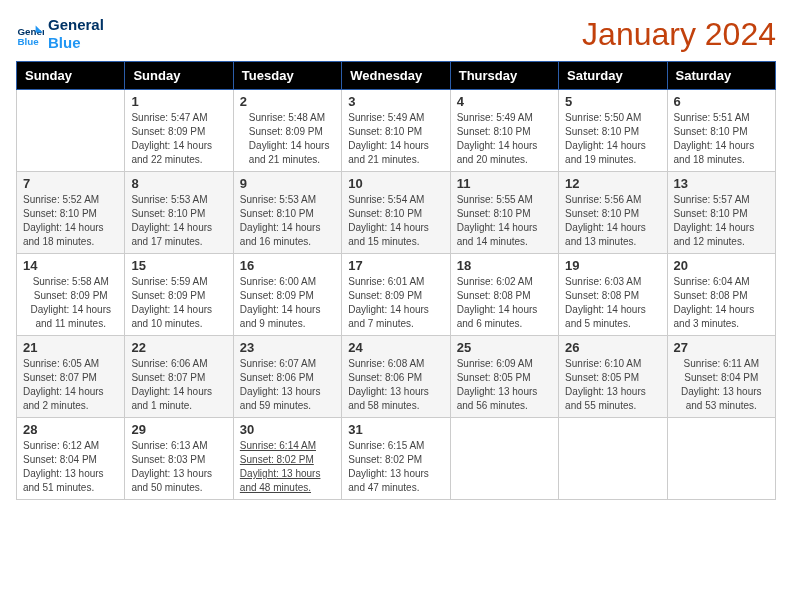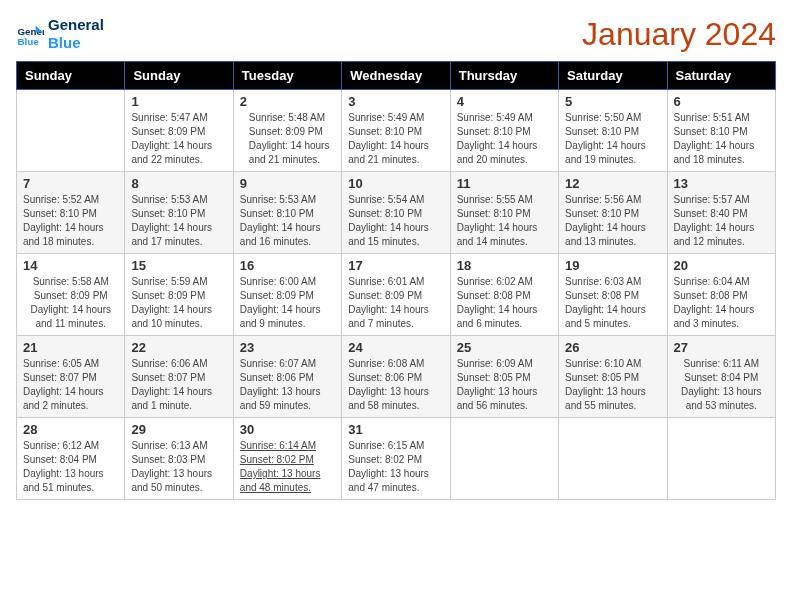--- a/index.html
+++ b/index.html
@@ -194,21 +194,21 @@
         <td>
           <span class="day-num">12</span>
           <div class="day-info" style="white-space: pre-line;">Sunrise: 5:56 AM
 Sunset: 8:10 PM
 Daylight: 14 hours
 and 13 minutes.</div>
         </td>
         <td>
           <span class="day-num">13</span>
           <div class="day-info" style="white-space: pre-line;">Sunrise: 5:57 AM
-Sunset: 8:40 PM
+Sunset: 8:10 PM
 Daylight: 14 hours
 and 12 minutes.</div>
         </td>
       </tr>
       <tr>
         <td>
           <span class="day-num">14</span>
           <div class="day-info" style="white-space: pre-line; text-align: center;">Sunrise: 5:58 AM
 Sunset: 8:09 PM
 Daylight: 14 hours

